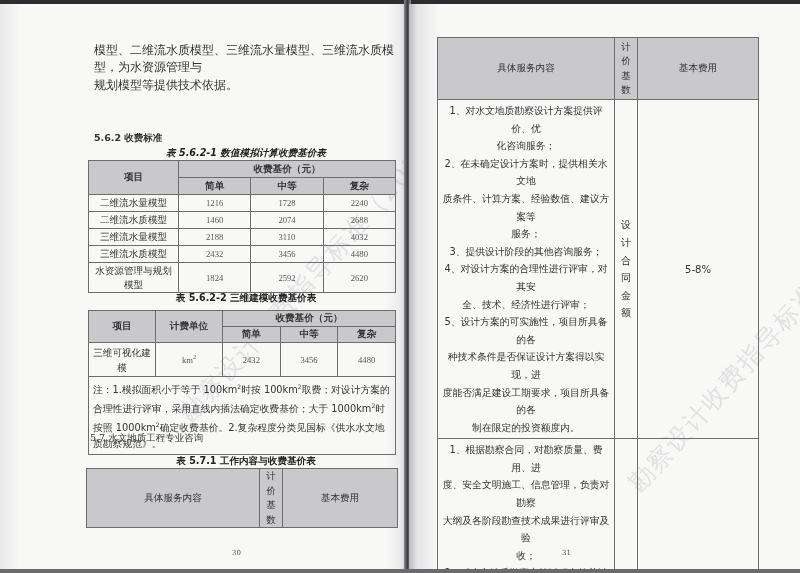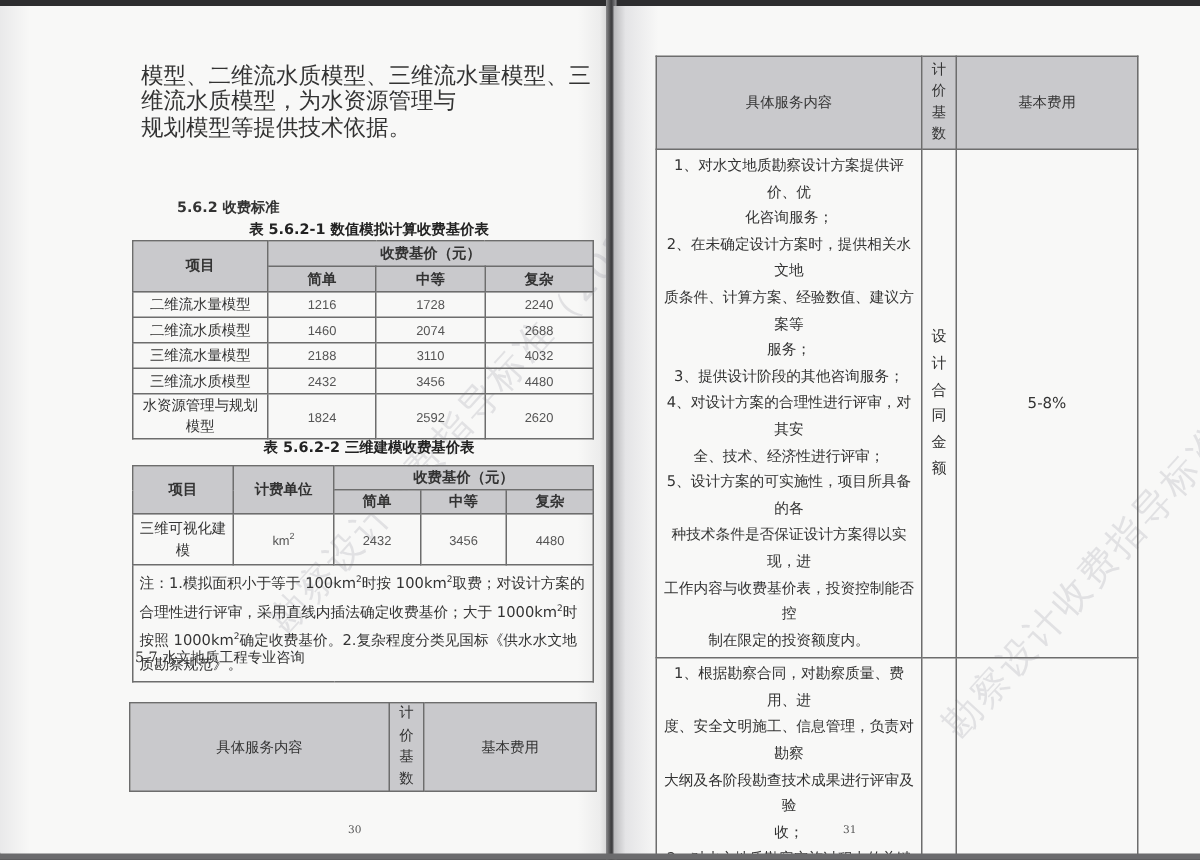--- a/index.html
+++ b/index.html
@@ -11,28 +11,28 @@
   }
   .page {
     position:absolute; top:4px; height:568px; background:#f7f7f5; overflow:hidden;
   }
   .page-left { left:0; width:406px; background:linear-gradient(to right,#e9e9ea 0px,#f8f8f7 20px,#f8f8f7 385px,#ececec 400px,#cfcfd0 406px); border-bottom-left-radius:4px; }
   .page-right { left:409px; width:391px; background:linear-gradient(to right,#b9b9bb 0px,#e4e4e6 8px,#f8f8f7 30px,#f8f8f7 100%); }
   .spine { position:absolute; left:404px; top:0; width:7px; height:573px; background:linear-gradient(to right,#8b8b8d,#3c3c3e,#8d8d90); }
   .top-shadow { position:absolute; left:0; top:0; width:800px; height:5px; background:#2d2d2f; }
   .bottom-shadow { position:absolute; left:0; bottom:0; width:800px; height:4px; background:#6b6b6d; }
 
-  .para { position:absolute; font-size:15px; line-height:17.4px; color:#333; }
+  .para { position:absolute; font-size:12px; line-height:17.4px; color:#333; }
   .heading-sm { position:absolute; font-size:9.5px; font-weight:bold; color:#333; }
   .caption { position:absolute; font-size:9.6px; font-weight:bold; color:#222; text-align:center; }
 
   table { border-collapse:collapse; position:absolute; font-size:9.6px; color:#333; }
   td, th { border:1px solid #6d6d6d; text-align:center; padding:0; }
   th { background:#c9c9cc; font-weight:bold; color:#333; }
-  .num { font-family:Liberation Sans, sans-serif; font-size:8.6px; color:#555; }
+  .num { font-family:Liberation Serif, serif; font-size:8.6px; color:#555; }
   .note-cell { text-align:left; padding:2px 4px; line-height:15.8px; font-size:9.8px; }
   sup { font-size:6px; }
 
   .rt td { vertical-align:middle; }
   .rt .content { text-align:center; padding:2px 3px; line-height:17.6px; font-size:9.8px; color:#333; vertical-align:top; }
   .rt .basis { width:22px; line-height:17.6px; font-size:10px; color:#333; }
   .rt .fee { text-align:left; padding-left:8px; line-height:17.6px; font-size:9.8px; }
   .rt .fee-c { text-align:center; font-size:10px; }
   .vbasis span { display:block; }
 
@@ -45,23 +45,23 @@
 
 <div class="top-shadow"></div>
 
 <div class="page page-left">
   <div class="watermark" style="left:110px;top:230px;">勘察设计收费指导标准（2020年版）</div>
 
   <div class="para" style="left:94px;top:38px;">
     <div>模型、二维流水质模型、三维流水量模型、三维流水质模型，为水资源管理与</div>
     <div>规划模型等提供技术依据。</div>
   </div>
-  <div class="heading-sm" style="left:94px;top:128px;margin-left:24px;">5.6.2 收费标准</div>
-
-  <div class="caption" style="left:88px;width:316px;top:143px;">表 5.6.2-1  数值模拟计算收费基价表</div>
+  <div class="heading-sm" style="left:94px;top:128px;">5.6.2 收费标准</div>
+
+  <div class="caption" style="left:88px;width:316px;top:143px;font-style:italic;">表 5.6.2-1  数值模拟计算收费基价表</div>
   <table style="left:88px;top:156px;width:308px;">
     <tbody>
         <tr style="height:17px;">
       <th rowspan="2" style="width:89px;">项目</th>
       <th colspan="3">收费基价（元）</th>
     </tr>
     <tr style="height:17px;">
       <th>简单</th>
       <th>中等</th>
       <th>复杂</th>
@@ -120,20 +120,21 @@
       <td class="num">4480</td>
     </tr>
     <tr>
       <td colspan="5" class="note-cell"><span>注：1.模拟面积小于等于 100km</span><sup>2</sup><span>时按 100km</span><sup>2</sup><span>取费；对设计方案的合理性进行评审，采用直线内插法确定收费基价；大于 1000km</span><sup>2</sup><span>时按照 1000km</span><sup>2</sup><span>确定收费基价。2.复杂程度分类见国标《供水水文地质勘察规范》。</span></td>
     </tr>
   </tbody>
     </table>
 
   <div class="heading-sm" style="left:90px;top:428px;font-weight:normal;font-family:'DejaVu Serif','Liberation Serif',serif;">5.7 水文地质工程专业咨询</div>
 
+  <div class="caption" style="left:88px;width:316px;top:451px;">表 5.7.1  工作内容与收费基价表</div>
   <table style="left:86px;top:464px;width:312px;">
     <tbody>
         <tr style="height:58px;">
       <th style="width:172px;font-weight:normal;">具体服务内容</th>
       <th style="width:22px;font-weight:normal;line-height:14.5px;" class="vbasis">
         <span>计</span>
         <span>价</span>
         <span>基</span>
         <span>数</span>
       </th>
@@ -167,21 +168,21 @@
         <div>1、对水文地质勘察设计方案提供评价、优</div>
         <div>化咨询服务；</div>
         <div>2、在未确定设计方案时，提供相关水文地</div>
         <div>质条件、计算方案、经验数值、建议方案等</div>
         <div>服务；</div>
         <div>3、提供设计阶段的其他咨询服务；</div>
         <div>4、对设计方案的合理性进行评审，对其安</div>
         <div>全、技术、经济性进行评审；</div>
         <div>5、设计方案的可实施性，项目所具备的各</div>
         <div>种技术条件是否保证设计方案得以实现，进</div>
-        <div>工作内容与收费基价表，投资控制能否控</div>
+        <div>度能否满足建设工期要求，项目所具备的各</div>
         <div>制在限定的投资额度内。</div>
       </td>
       <td class="basis vbasis">
         <span>设</span>
         <span>计</span>
         <span>合</span>
         <span>同</span>
         <span>金</span>
         <span>额</span>
       </td>

